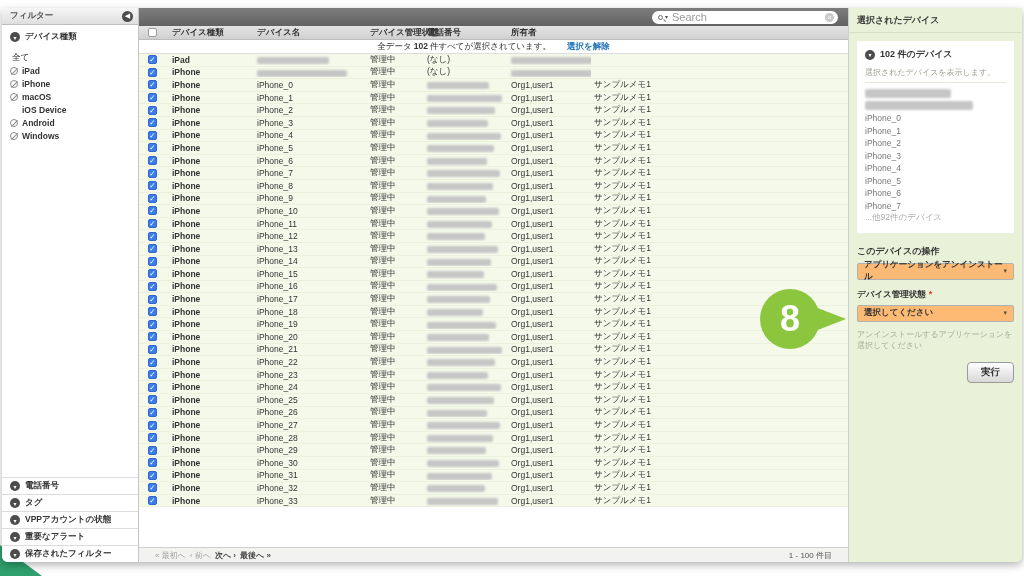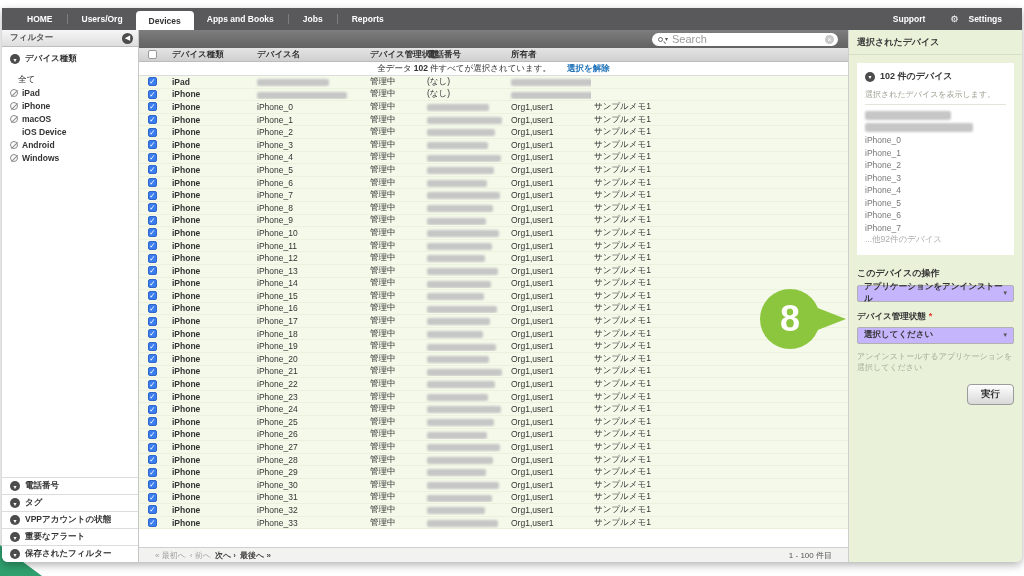--- a/index.html
+++ b/index.html
@@ -42,21 +42,21 @@
   .sb-title { font-size:8.5px; font-weight:bold; color:#555; flex:1; }
   .circle-btn { width:11px; height:11px; border-radius:50%; background:#4c4c4c; color:#fff;
     font-size:7px; display:flex; align-items:center; justify-content:center; cursor:pointer; }
   .sb-sec-head { display:flex; align-items:center; gap:5px; padding:6px 8px 4px 8px;
     font-size:8.5px; font-weight:bold; color:#333; cursor:pointer; }
   .dot-icon { width:10px; height:10px; border-radius:50%; background:#4c4c4c; color:#fff;
     font-size:6px; display:flex; align-items:center; justify-content:center; flex:0 0 10px; }
   .sb-list { padding:4px 0 6px 0; }
   .sb-item { display:flex; align-items:center; gap:4px; padding:1px 8px; height:13px;
     font-size:8.5px; color:#333; font-weight:bold; cursor:pointer; }
-  .sb-item.plain { font-weight:normal; padding-left:16px; }
+  .sb-item.plain { font-weight:normal; padding-left:10px; }
   .sb-item.noicon { padding-left:20px; }
   .excl { width:8px; height:8px; border:1px solid #8a8a8a; border-radius:50%; position:relative; flex:0 0 8px; }
   .excl::after { content:""; position:absolute; left:-1px; top:3px; width:9px; height:1px;
     background:#8a8a8a; transform:rotate(-45deg); }
   .sb-spacer { flex:1; }
   .sb-section { display:flex; align-items:center; gap:5px; border-top:1px solid #dcdcdc;
     padding:0 8px; height:17px; font-size:8.5px; font-weight:bold; color:#333; cursor:pointer; flex:0 0 17px; }
 
   
   .table-col { flex:1; display:flex; flex-direction:column; min-width:0; background:#fff; }
@@ -107,21 +107,21 @@
   .rp-card { background:#fff; margin:8px; padding:7px 8px 8px 8px; }
   .rp-count { display:flex; align-items:center; gap:5px; font-weight:bold; color:#333; font-size:9px; }
   .rp-sub { color:#9c9c90; font-size:8px; padding:6px 0 4px 0; border-bottom:1px solid #e4e4da;
     white-space:nowrap; }
   .rp-list { padding-top:4px; color:#777; }
   .rp-dev { height:12.5px; display:flex; align-items:center; }
   .rp-more { color:#ababab; height:12.5px; display:flex; align-items:center; }
 
   .rp-ops { margin:4px 8px 8px 8px; }
   .rp-ops-title { font-weight:bold; color:#333; font-size:9px; margin-bottom:5px; }
-  .sel { background:#c4b5fd; border:1px solid #b1b1b1; border-radius:2px; height:17px;
+  .sel { background:#fdba74; border:1px solid #b1b1b1; border-radius:2px; height:17px;
     display:flex; align-items:center; justify-content:space-between; padding:0 6px;
     font-size:8.5px; color:#333; font-weight:bold; cursor:pointer; margin-bottom:9px; }
   .sel .chev { font-size:7px; color:#555; }
   .fld-label { color:#333; font-weight:bold; margin-bottom:4px; }
   .req { color:#e0392f; font-size:9px; margin-left:3px; }
   .helper { color:#a5ae99; font-size:8px; line-height:11px; margin-top:-2px; }
   .btn-row { text-align:right; margin-top:11px; }
   .btn { display:inline-block; padding:3px 13px; background:linear-gradient(#fefefe,#d8d8d8);
     border:1px solid #9b9b9b; border-radius:4px; font-size:9.5px; font-weight:bold; color:#333; cursor:pointer; }
 
@@ -134,39 +134,20 @@
     border-left:36px solid #8cc63f; z-index:5; }
 </style>
 </head>
 <body>
 
 <div class="stage">
   <div class="corner-wedge"></div>
 
   <div class="window">
 
-    <div class="nav">
-      <div class="nav-left">
-          <div class="nav-item">HOME</div>
-          <div class="nav-sep"></div>
-          <div class="nav-item">Users/Org</div>
-          <div class="nav-item active">Devices</div>
-          <div class="nav-item">Apps and Books</div>
-          <div class="nav-sep"></div>
-          <div class="nav-item">Jobs</div>
-          <div class="nav-sep"></div>
-          <div class="nav-item">Reports</div>
-        </div>
-      <div class="nav-right">
-        <div class="nav-item">Support</div>
-        <div class="nav-sep"></div>
-        <span class="gear">⚙</span>
-        <div class="nav-item">Settings</div>
-      </div>
-    </div>
 
 
     <div class="main">
 
       <div class="sidebar">
         <div class="sb-header">
           <span class="sb-title">フィルター</span>
           <span class="circle-btn">◀</span>
         </div>
         <div class="sb-sec-head">

